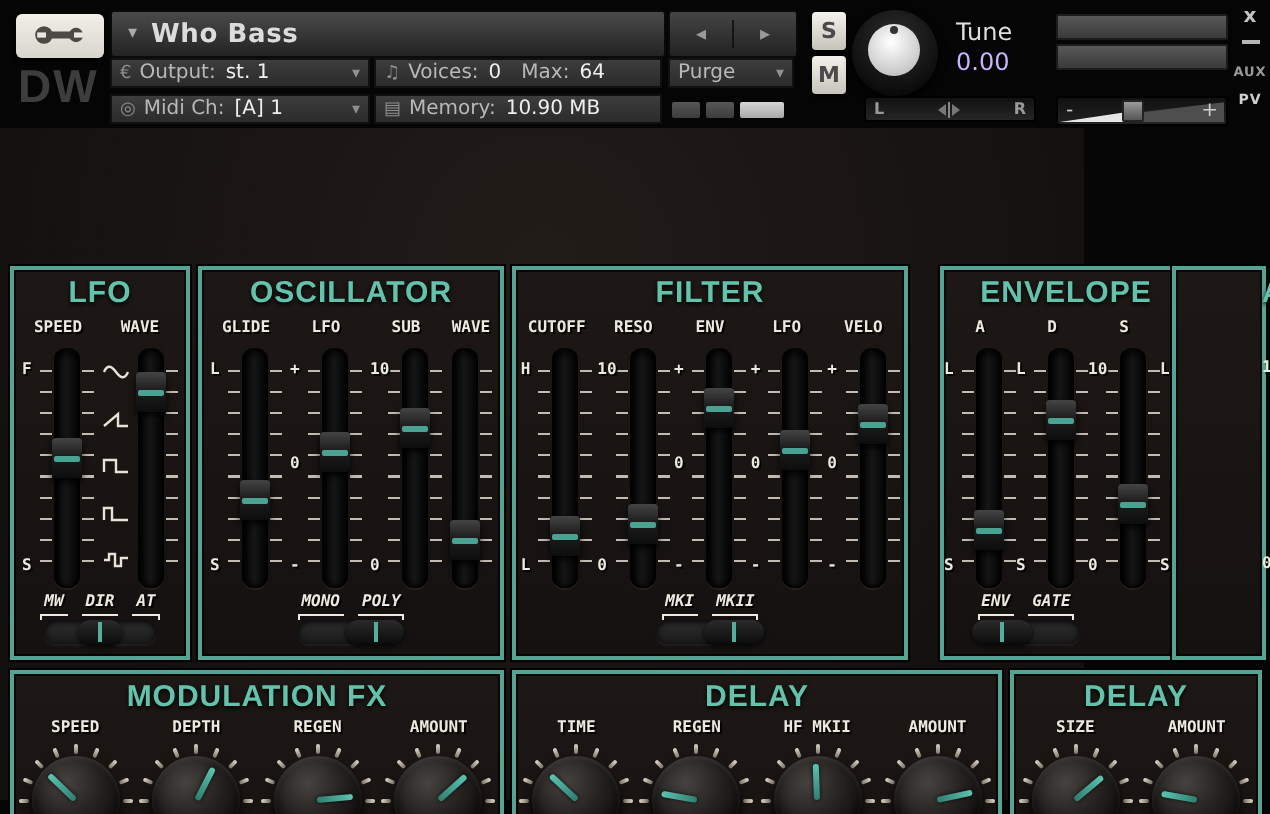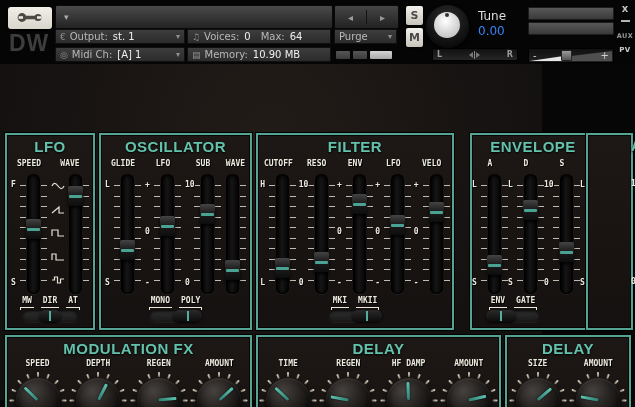--- a/index.html
+++ b/index.html
@@ -34,21 +34,21 @@
   .smbtn{position:absolute;left:406px;width:17px;height:19px;background:linear-gradient(#f4f2ec,#c6c3ba);
          border-radius:2px;color:#4a4a4a;font-weight:bold;font-size:11px;display:flex;align-items:center;justify-content:center;
          box-shadow:0 1px 2px #000;}
   #solo{top:6px;} #mute{top:28px;}
   .tuneknob{position:absolute;left:426px;top:5px;width:43px;height:43px;border-radius:50%;
             background:radial-gradient(circle at 50% 35%,#303030,#0b0b0b 75%);box-shadow:0 2px 4px #000;}
   .tunecap{position:absolute;left:8px;top:7px;width:26px;height:26px;border-radius:50%;
            background:radial-gradient(circle at 45% 35%,#ffffff,#c2c2c2 80%);}
   .tunedot{position:absolute;left:11px;top:1px;width:4px;height:4px;border-radius:50%;background:#333;}
   .tunelabel{position:absolute;left:478px;top:9px;color:#dedede;font-size:12px;}
-  .tunevalue{position:absolute;left:478px;top:24px;color:#3b82f6;font-size:12px;}
+  .tunevalue{position:absolute;left:478px;top:24px;color:#c4b5fd;font-size:12px;}
   .meter{position:absolute;left:528px;width:84px;height:11px;background:linear-gradient(#585858,#3a3a3a);
          border:1px solid #1c1c1c;border-radius:1px;}
   #meterL{top:7px;} #meterR{top:22px;}
   .panslider{position:absolute;left:432px;top:48px;width:86px;height:13px;background:linear-gradient(#111,#262626);
              border:1px solid #000;border-radius:2px;display:flex;align-items:center;justify-content:space-between;
              padding:0 4px;box-sizing:border-box;color:#9a9a9a;font-size:8px;font-weight:bold;}
   .panicon{display:flex;align-items:center;gap:1px;}
   .panicon i{display:block;width:0;height:0;border-top:3px solid transparent;border-bottom:3px solid transparent;}
   .panicon .pl{border-right:4px solid #777;} .panicon .pr{border-left:4px solid #777;}
   .panicon .pbar{display:block;width:1px;height:8px;background:#888;}
@@ -93,21 +93,21 @@
          box-shadow:inset 0 2px 5px #000,inset 0 -1px 2px #000,0 1px 0 rgba(255,255,255,.05);}
   .handle{position:absolute;left:-1px;width:15px;height:20px;border-radius:2px;
           top:calc((100px) * var(--pos) / 100);
           background:linear-gradient(#444,#1d1d1d 45%,#0d0d0d);box-shadow:0 2px 3px rgba(0,0,0,.85);}
   .handle::after{content:'';position:absolute;left:1px;right:1px;top:8.5px;height:3px;background:#4aa392;border-radius:1px;}
   .icostack{position:absolute;left:0;top:9px;height:104px;width:15px;display:flex;flex-direction:column;
             justify-content:space-between;align-items:flex-start;}
   .icostack svg{display:block;}
   
   .swrow{height:32px;display:flex;align-items:flex-start;}
-  .swgroup{display:flex;flex-direction:column;align-items:center;}
+  .swgroup{display:flex;flex-direction:column;align-items:center;font-style:italic;}
   .swlabels{display:flex;justify-content:center;gap:7px;margin-bottom:2px;}
   .swlab{position:relative;padding:0 2px 2px;border-bottom:1px solid #eceade;}
   .swlab:first-child::before{content:'';position:absolute;left:0;bottom:-3px;width:1px;height:3px;background:#eceade;}
   .swlab:last-child::after{content:'';position:absolute;right:0;bottom:-3px;width:1px;height:3px;background:#eceade;}
   .swtrack{--idx:0;--n:2;position:relative;width:54px;height:12px;border-radius:6px;
            background:linear-gradient(#2e2e2e,#1a1a1a);box-shadow:inset 0 1px 3px #000,0 1px 1px rgba(255,255,255,.06);}
   .swtrack.w3{width:56px;}
   .swhandle{--hw:calc(55 - (var(--n) - 2) * 15);position:absolute;top:0;height:12px;border-radius:6px;
             width:calc(var(--hw) * 1%);
             left:calc(var(--idx) * (100 - var(--hw)) / (var(--n) - 1) * 1%);
@@ -157,20 +157,21 @@
           <rect x="1.6" y="5.2" width="4.4" height="2.6" fill="#e9e7e0"></rect>
           <rect x="20" y="5.2" width="4.6" height="2.6" fill="#e9e7e0"></rect>
             </g>
           </svg>
       </span>
     </div>
     <div class="dwlogo">DW</div>
 
     <div class="titlebar">
       <span class="caret">▾</span>
+      <span class="tname">Who Bass</span>
     </div>
     <div class="navcell">
       <span>◂</span>
       <span class="navdiv"></span>
       <span>▸</span>
     </div>
 
     <div class="hcell r2 c1">
       <span class="hicon">€</span>
       <span>Output:</span>
@@ -682,21 +683,21 @@
                 <span class="ktick" style="transform: rotate(22.5deg) translateY(-26px);"></span>
                 <span class="ktick" style="transform: rotate(45deg) translateY(-26px);"></span>
                 <span class="ktick" style="transform: rotate(67.5deg) translateY(-26px);"></span>
                 <span class="ktick" style="transform: rotate(90deg) translateY(-26px);"></span>
               </div>
             <div class="kbody"></div>
             <div class="kline"></div>
           </div>
         </div>
         <div class="kcol">
-          <div class="klabel pixfont">HF DAMP</div>
+          <div class="klabel pixfont">HF MKII</div>
           <div class="knob" style="--angle: -2deg;">
             <div class="kticks">
                 <span class="ktick" style="transform: rotate(-90deg) translateY(-26px);"></span>
                 <span class="ktick" style="transform: rotate(-67.5deg) translateY(-26px);"></span>
                 <span class="ktick" style="transform: rotate(-45deg) translateY(-26px);"></span>
                 <span class="ktick" style="transform: rotate(-22.5deg) translateY(-26px);"></span>
                 <span class="ktick" style="transform: rotate(0deg) translateY(-26px);"></span>
                 <span class="ktick" style="transform: rotate(22.5deg) translateY(-26px);"></span>
                 <span class="ktick" style="transform: rotate(45deg) translateY(-26px);"></span>
                 <span class="ktick" style="transform: rotate(67.5deg) translateY(-26px);"></span>

